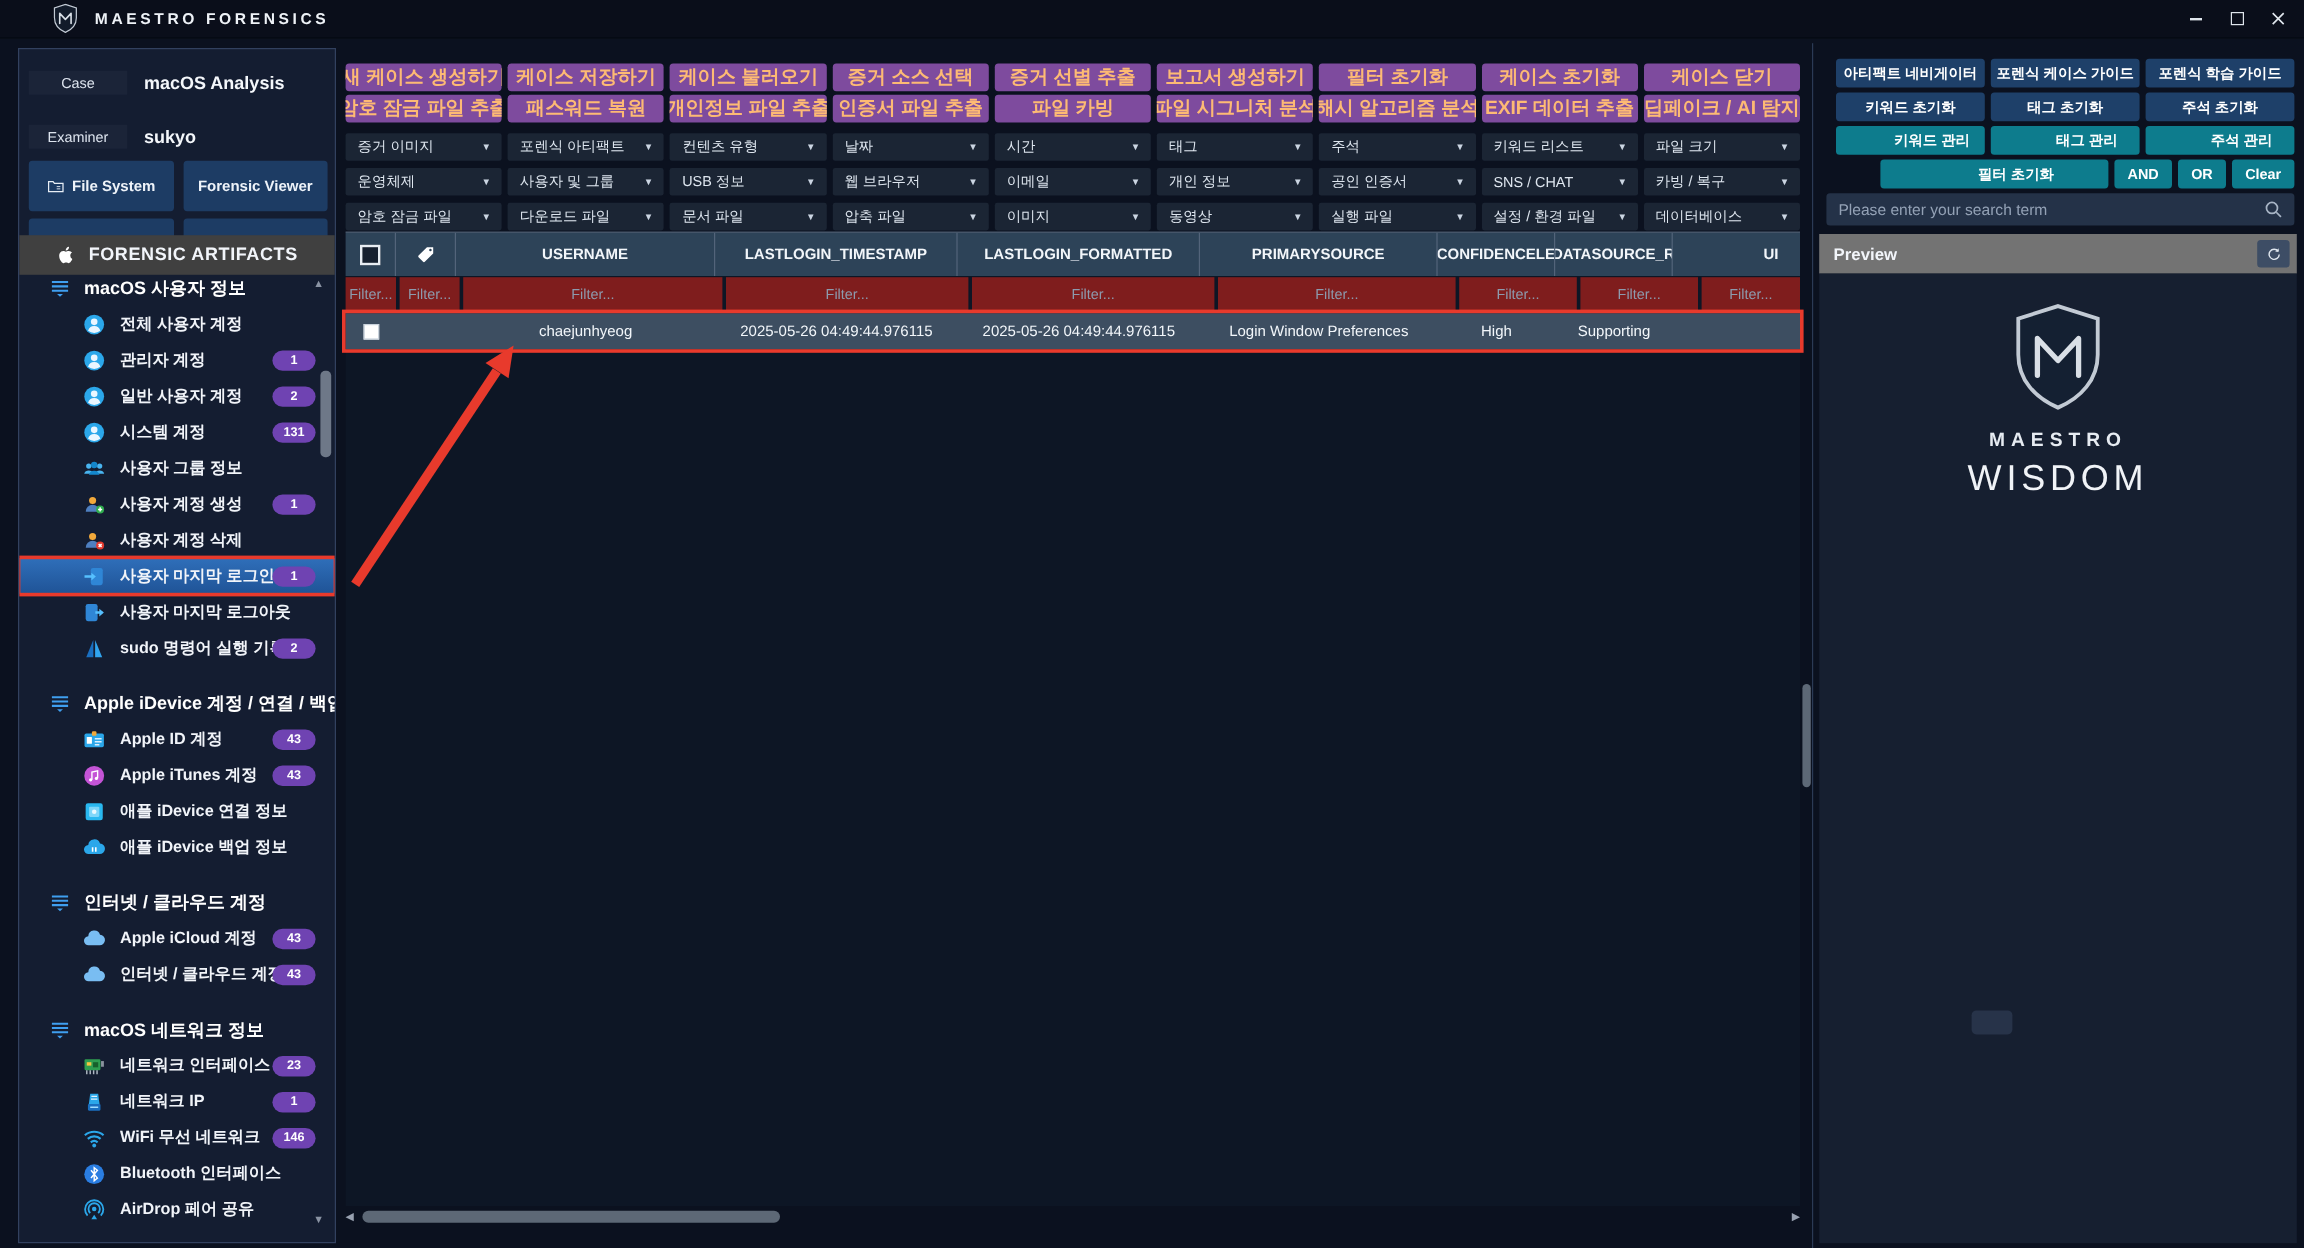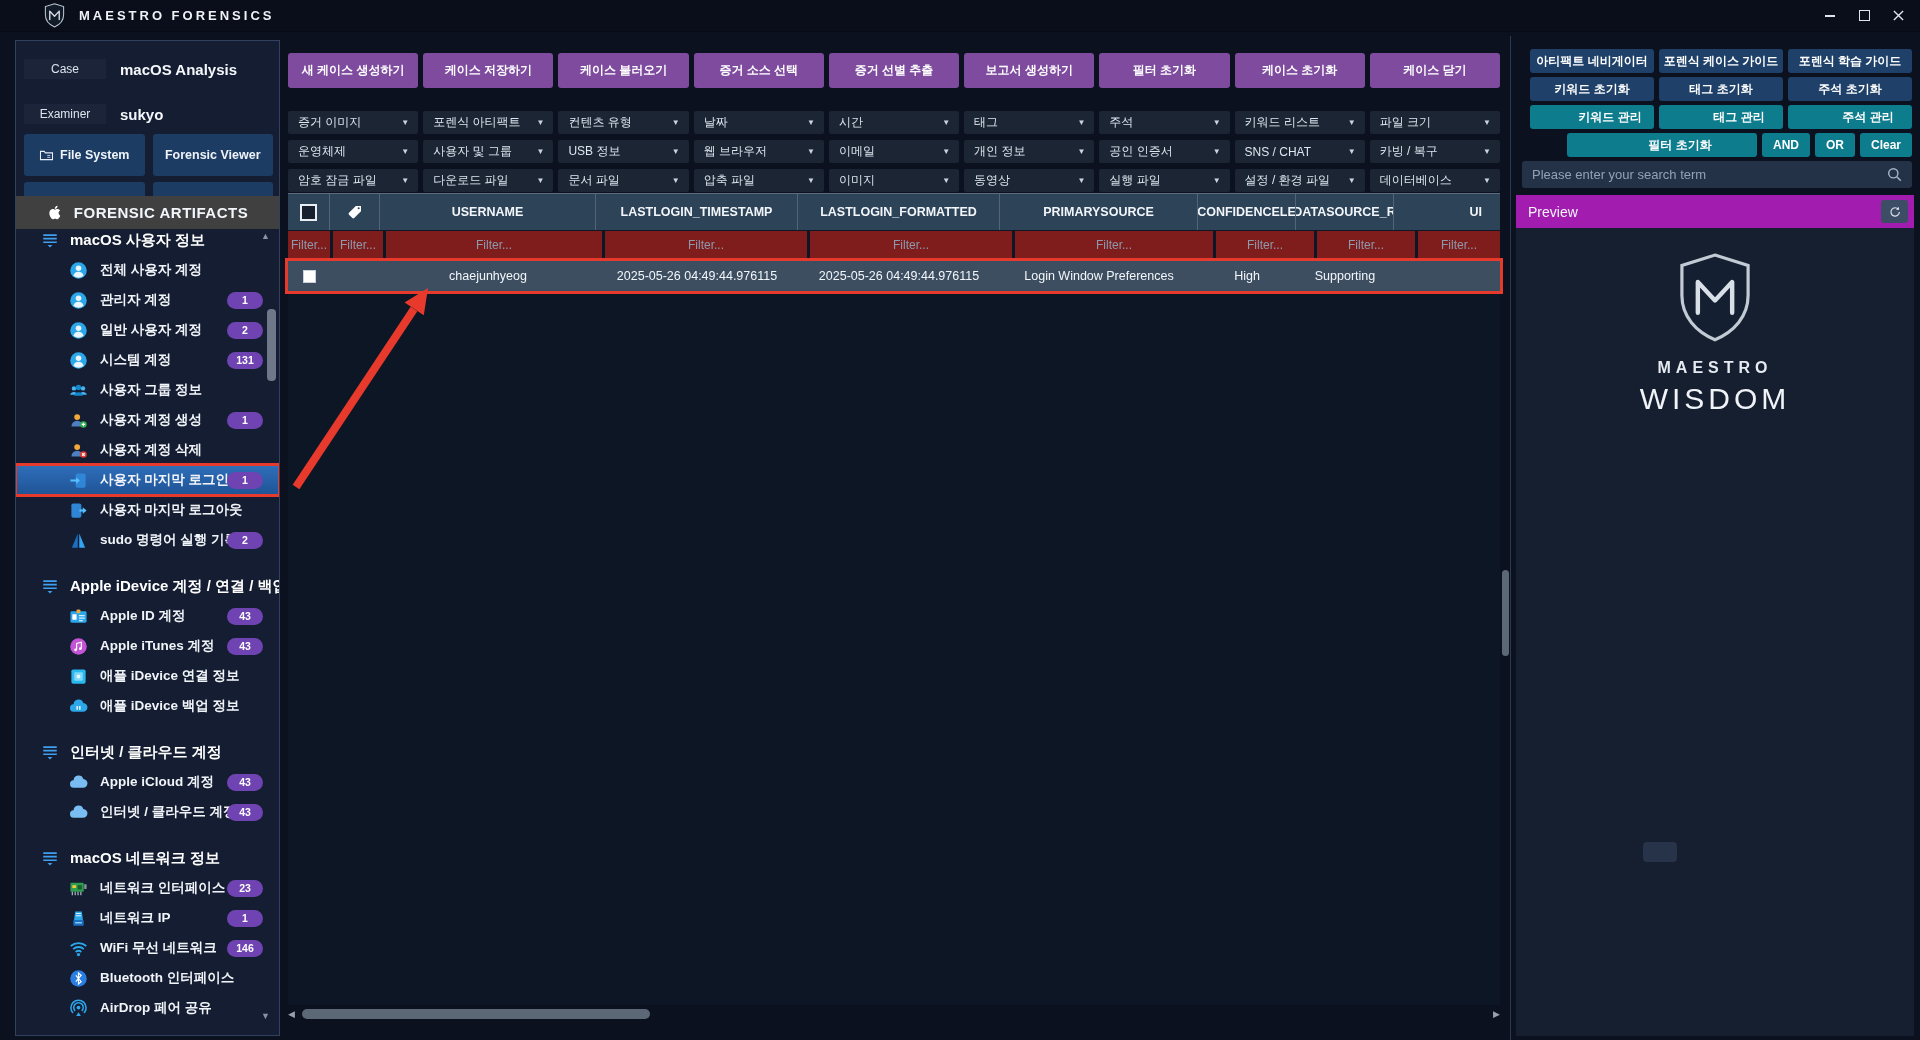--- a/index.html
+++ b/index.html
@@ -40,21 +40,21 @@
   .ico svg{width:100%;height:100%;display:block;}
   .sb-arrow{position:absolute;right:9px;color:#8a93a3;font-size:9px;}
   .sb-arrow.up{top:190px;}
   .sb-arrow.down{bottom:14px;}
   .sb-thumb{position:absolute;right:3px;top:268px;width:9px;height:72px;background:#6e7888;border-radius:4px;}
 
   
   .center{position:absolute;left:288px;top:0;width:1212px;height:1040px;}
   .btn-grid{position:absolute;left:0;width:100%;display:grid;grid-template-columns:repeat(9,1fr);gap:5px;}
   #actionRow1{top:53px}#actionRow2{top:79px}
-  .action-btn{height:35px;background:var(--purple_button,#7e4b9e);border-radius:3px;color:#ffffff;font-weight:bold;font-size:12px;display:flex;align-items:center;justify-content:center;white-space:nowrap;overflow:hidden;}
+  .action-btn{height:23px;background:var(--purple_button,#7e4b9e);border-radius:3px;color:#fdba74;font-weight:bold;font-size:16px;display:flex;align-items:center;justify-content:center;white-space:nowrap;overflow:hidden;}
   #ddRow1{top:111px}#ddRow2{top:140px}#ddRow3{top:169px}
   .dd{height:23px;background:#1b2534;border-radius:2px;display:flex;align-items:center;padding:0 9px 0 10px;font-size:12px;color:#dee6ef;white-space:nowrap;overflow:hidden;}
   .dd .caret{margin-left:auto;font-size:8px;color:#cbd5e2;padding-left:6px;}
   .table-area{position:absolute;left:0;top:193px;width:1212px;height:812px;background:#0d1625;border-top:1px solid #5b6c80;}
   .tgrid{display:grid;grid-template-columns:42px 50px 216px 202px 202px 198px 98px 98px minmax(0,1fr);}
   .thead{background:var(--table_header_bg,#2d4358);height:36px;}
   .th{display:flex;align-items:center;justify-content:center;font-size:12.5px;font-weight:bold;color:#f2f6fa;border-right:1px solid #53647a;overflow:hidden;white-space:nowrap;}
   .th:last-child{border-right:none;justify-content:flex-end;padding-right:18px;}
   .tfilter{margin-top:1px;height:28px;gap:3px;}
   .tf{background:#7f1d1d;display:flex;align-items:center;justify-content:center;font-size:12px;color:#8d9aad;overflow:hidden;white-space:nowrap;}
@@ -78,21 +78,21 @@
   .rp-btn{height:24px;border-radius:3px;display:flex;align-items:center;justify-content:center;font-size:12px;font-weight:bold;color:#fff;white-space:nowrap;overflow:hidden;}
   .navy{background:var(--navy_button,#1e4069);}
   .teal{background:var(--teal_button,#0d7c8d);padding-left:36px;}
   .rp-row4{position:absolute;top:133px;left:14px;right:2px;height:24px;display:flex;justify-content:flex-end;gap:5px;}
   .rp-row4 .filter-reset{width:190px;}
   .rp-row4 .sm{padding:0 11px;}
   .search{position:absolute;top:161px;left:6px;right:2px;height:27px;background:#243248;border-radius:3px;display:flex;align-items:center;padding:0 9px 0 10px;}
   .search input{flex:1;background:transparent;border:none;outline:none;color:#dce4ee;font-size:13px;}
   .search input::placeholder{color:#93a1b5;}
   .search .ico{width:17px;height:17px;flex:0 0 17px;}
-  .preview-h{position:absolute;top:195px;left:0;right:0;height:33px;background:#a21caf;display:flex;align-items:center;padding:0 6px 0 12px;font-size:14px;font-weight:normal;color:#f2f5fa;}
+  .preview-h{position:absolute;top:195px;left:0;right:0;height:33px;background:#737373;display:flex;align-items:center;padding:0 6px 0 12px;font-size:14px;font-weight:bold;color:#f2f5fa;}
   .refresh-btn{margin-left:auto;width:27px;height:23px;background:#3d4d65;border-radius:3px;display:flex;align-items:center;justify-content:center;}
   .refresh-btn .ico{width:14px;height:14px;}
   .preview-b{position:absolute;top:228px;left:0;right:0;bottom:4px;background:#161f30;}
   .brand{position:absolute;top:24px;left:0;right:0;display:flex;flex-direction:column;align-items:center;}
   .brand .shield{width:76px;height:92px;}
   .brand .shield svg{width:100%;height:100%;}
   .brand .t1{margin-top:15px;font-size:16px;font-weight:bold;letter-spacing:5px;color:#e6ebf1;}
   .brand .t2{margin-top:5px;font-size:30px;letter-spacing:4px;color:#f0f3f7;}
   .mini-box{position:absolute;left:127px;top:614px;width:34px;height:20px;background:#273349;border-radius:4px;}
 
@@ -443,20 +443,31 @@
         <div class="action-btn">새 케이스 생성하기</div>
         <div class="action-btn">케이스 저장하기</div>
         <div class="action-btn">케이스 불러오기</div>
         <div class="action-btn">증거 소스 선택</div>
         <div class="action-btn">증거 선별 추출</div>
         <div class="action-btn">보고서 생성하기</div>
         <div class="action-btn">필터 초기화</div>
         <div class="action-btn">케이스 초기화</div>
         <div class="action-btn">케이스 닫기</div>
       </div>
+    <div class="btn-grid" id="actionRow2">
+        <div class="action-btn">암호 잠금 파일 추출</div>
+        <div class="action-btn">패스워드 복원</div>
+        <div class="action-btn">개인정보 파일 추출</div>
+        <div class="action-btn">인증서 파일 추출</div>
+        <div class="action-btn">파일 카빙</div>
+        <div class="action-btn">파일 시그니처 분석</div>
+        <div class="action-btn">해시 알고리즘 분석</div>
+        <div class="action-btn">EXIF 데이터 추출</div>
+        <div class="action-btn">딥페이크 / AI 탐지</div>
+      </div>
     <div class="btn-grid" id="ddRow1">
         <div class="dd">
           <span class="dd-label">증거 이미지</span>
           <span class="caret">▼</span>
         </div>
         <div class="dd">
           <span class="dd-label">포렌식 아티팩트</span>
           <span class="caret">▼</span>
         </div>
         <div class="dd">

